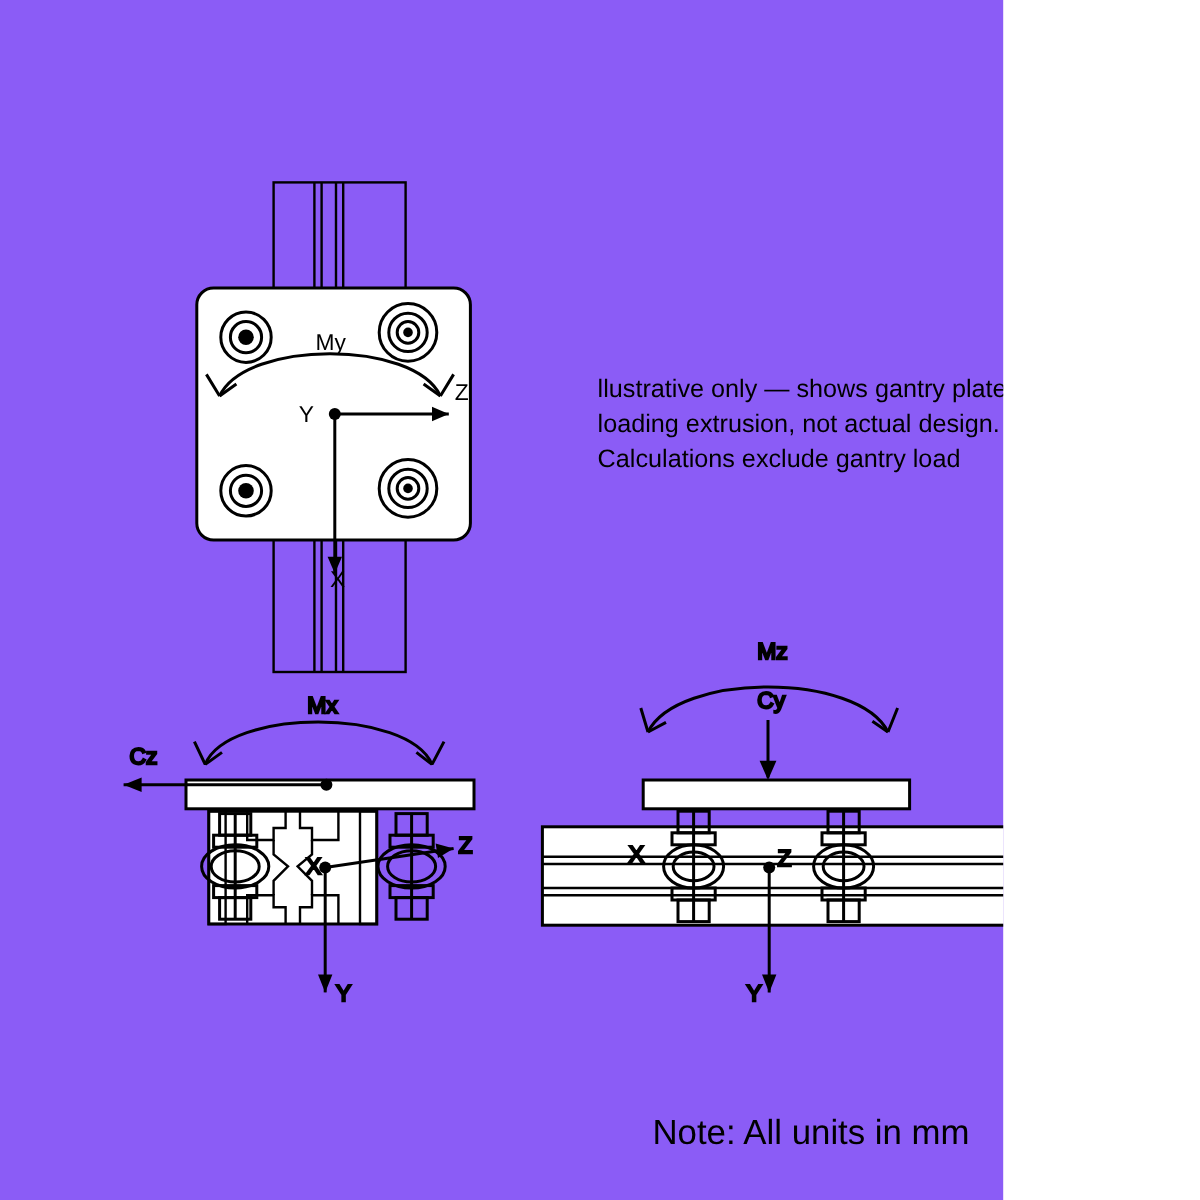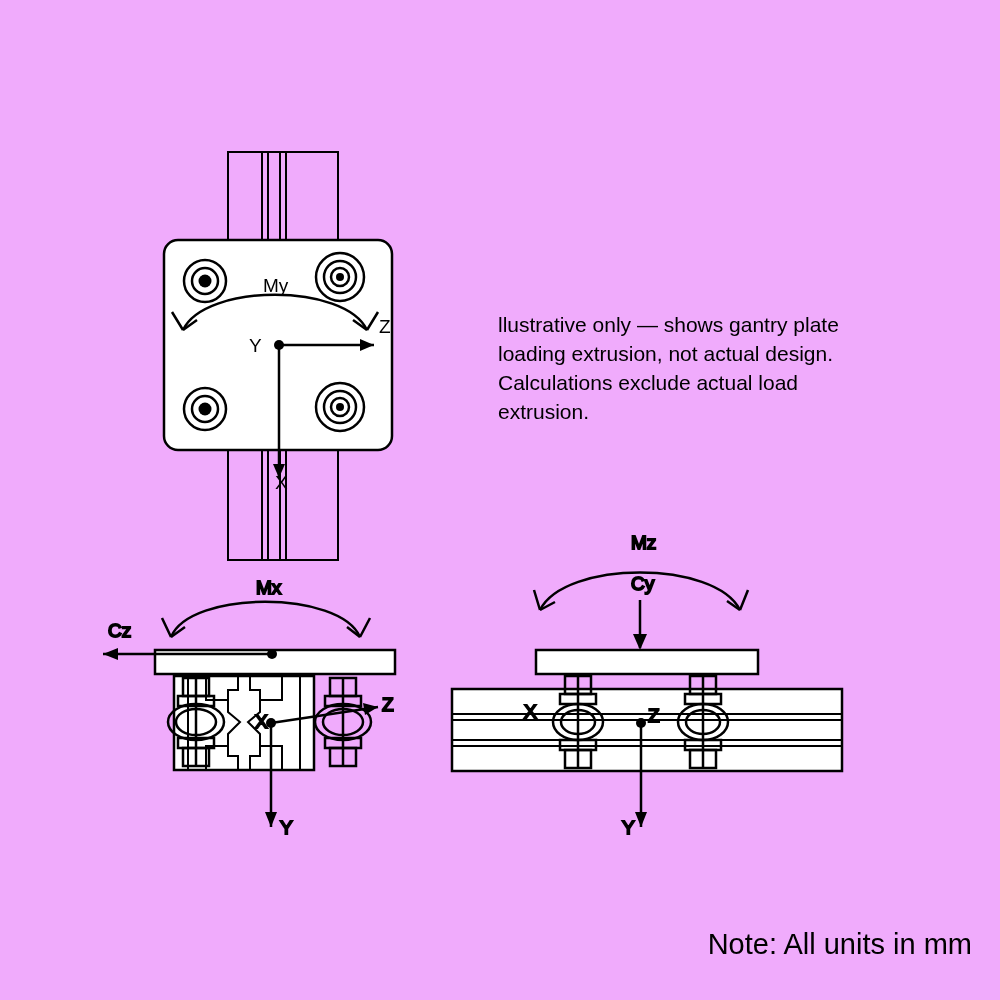--- a/index.html
+++ b/index.html
@@ -6,24 +6,25 @@
     margin: 0;
     padding: 0;
     background: #ffffff;
   }
   body {
     font-family: "Liberation Sans", sans-serif;
     color: #000000;
   }
   #page {
     position: relative;
-    width: 1000px;
+    width: 820px;
     height: 1000px;
-    background: #f0abfc;
+    background: #8b5cf6;
     overflow: hidden;
+    padding-left: 16px;
   }
   #diagram-svg {
     position: absolute;
     left: 0;
     top: 0;
     width: 1000px;
     height: 1000px;
   }
   .note-block {
     position: absolute;
@@ -230,19 +231,18 @@
       <text class="lbl" x="524" y="718">X</text>
       <text class="lbl" x="648" y="722">Z</text>
       <text class="lbl" x="622" y="834">Y</text>
     </g>
 
   </svg>
 
   <div class="note-block">
     <div>llustrative only — shows gantry plate</div>
     <div>loading extrusion, not actual design.</div>
-    <div>Calculations exclude actual load</div>
-    <div>extrusion.</div>
+    <div>Calculations exclude gantry load</div>
   </div>
 
   <div class="units-note">Note: All units in mm</div>
 
 </div>
 
 </body></html>

